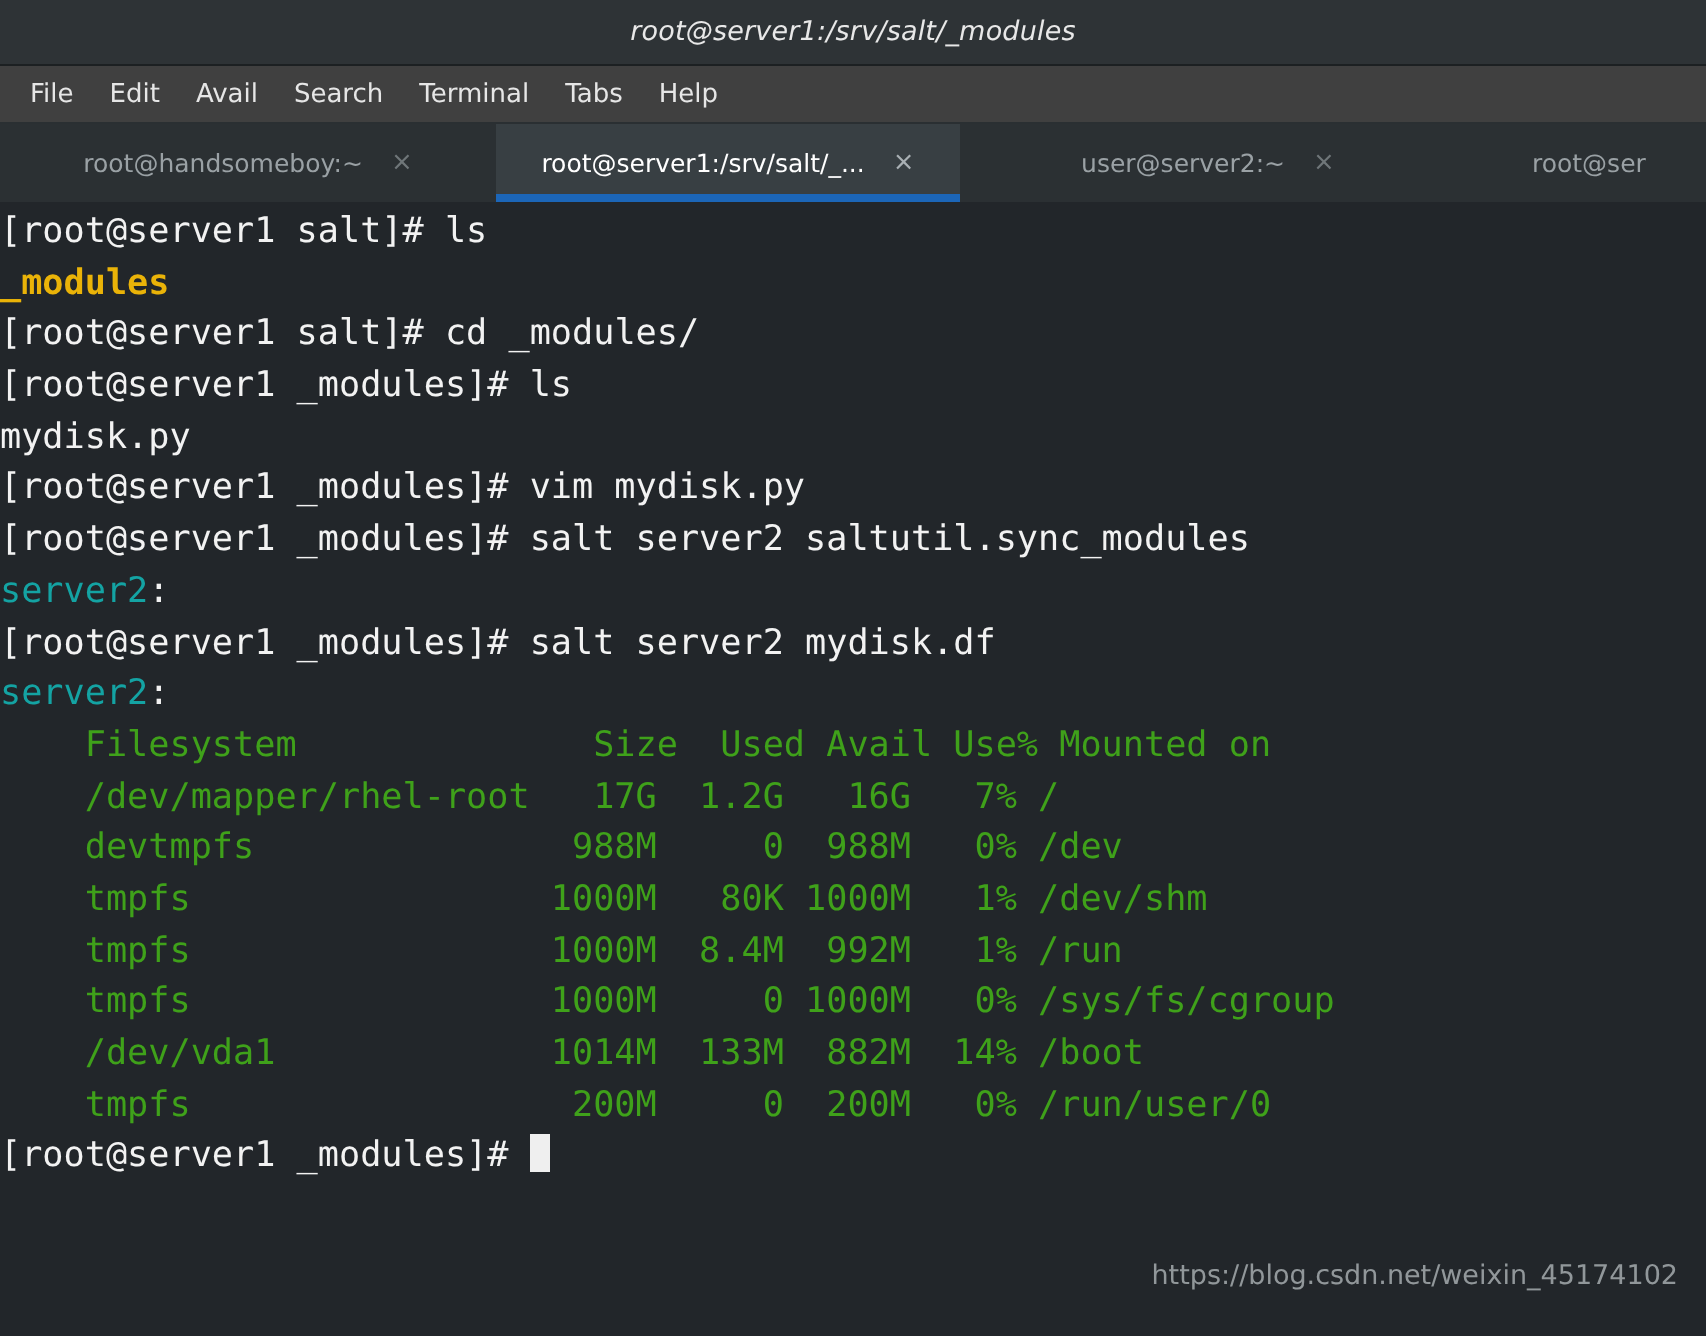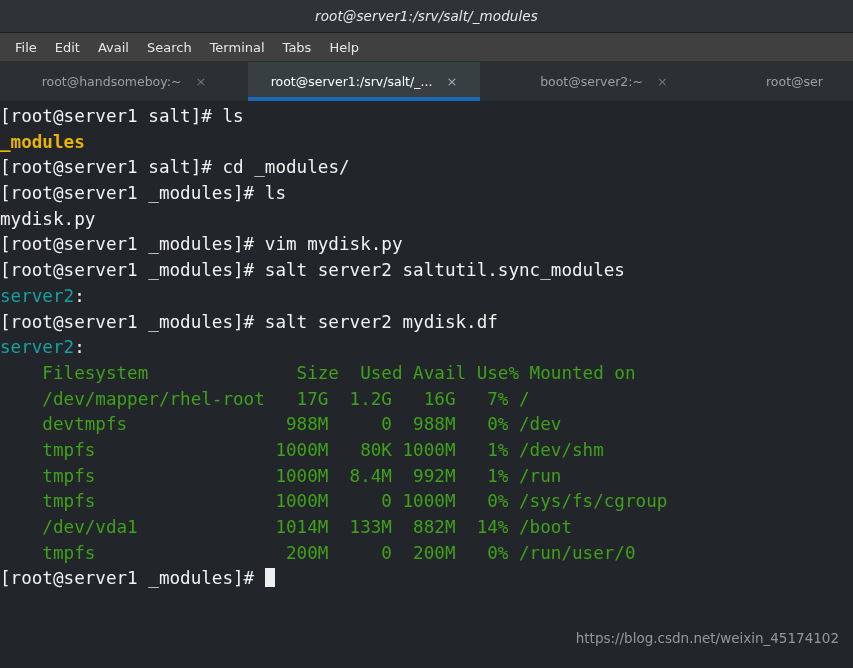--- a/index.html
+++ b/index.html
@@ -182,21 +182,21 @@
       <span class="tab-close">×</span>
     </div>
 
     <div class="tab active">
       <span class="tab-label">root@server1:/srv/salt/_...</span>
       <span class="tab-close">×</span>
       <span class="tab-underline"></span>
     </div>
 
     <div class="tab inactive third">
-      <span class="tab-label">boot@server2:~</span>
+      <span class="tab-label">user@server2:~</span>
       <span class="tab-close">×</span>
     </div>
 
     <div class="tab inactive fourth">
       <span class="tab-label">root@ser</span>
     </div>
 
   </div>
 
   <div id="terminal">

